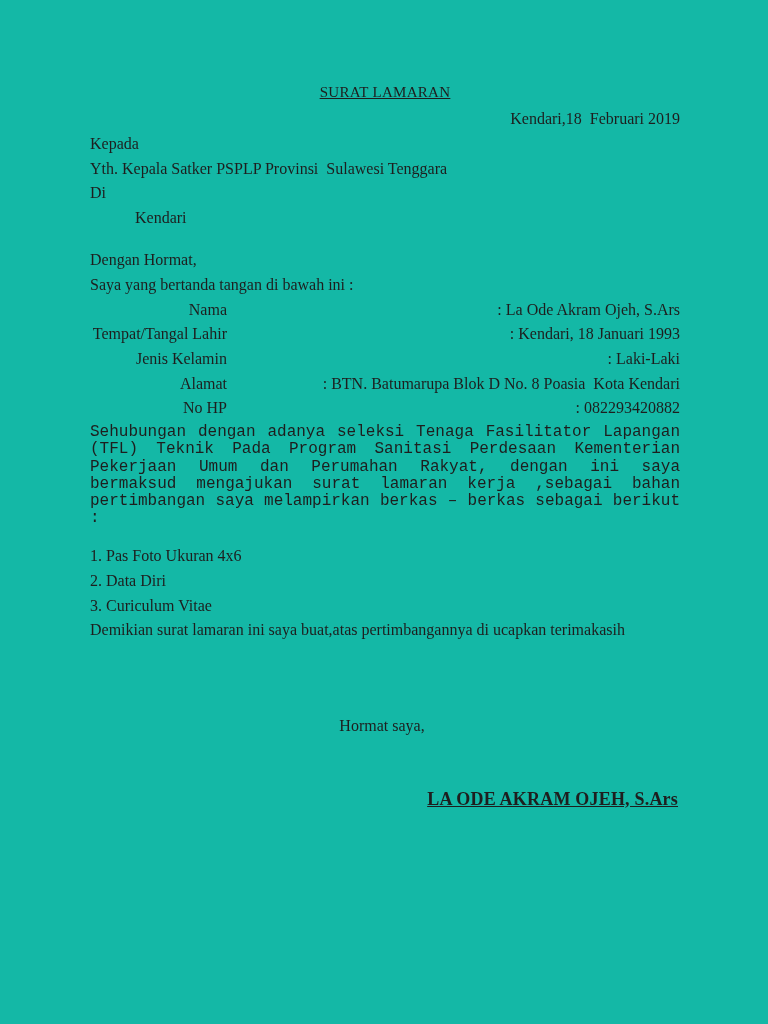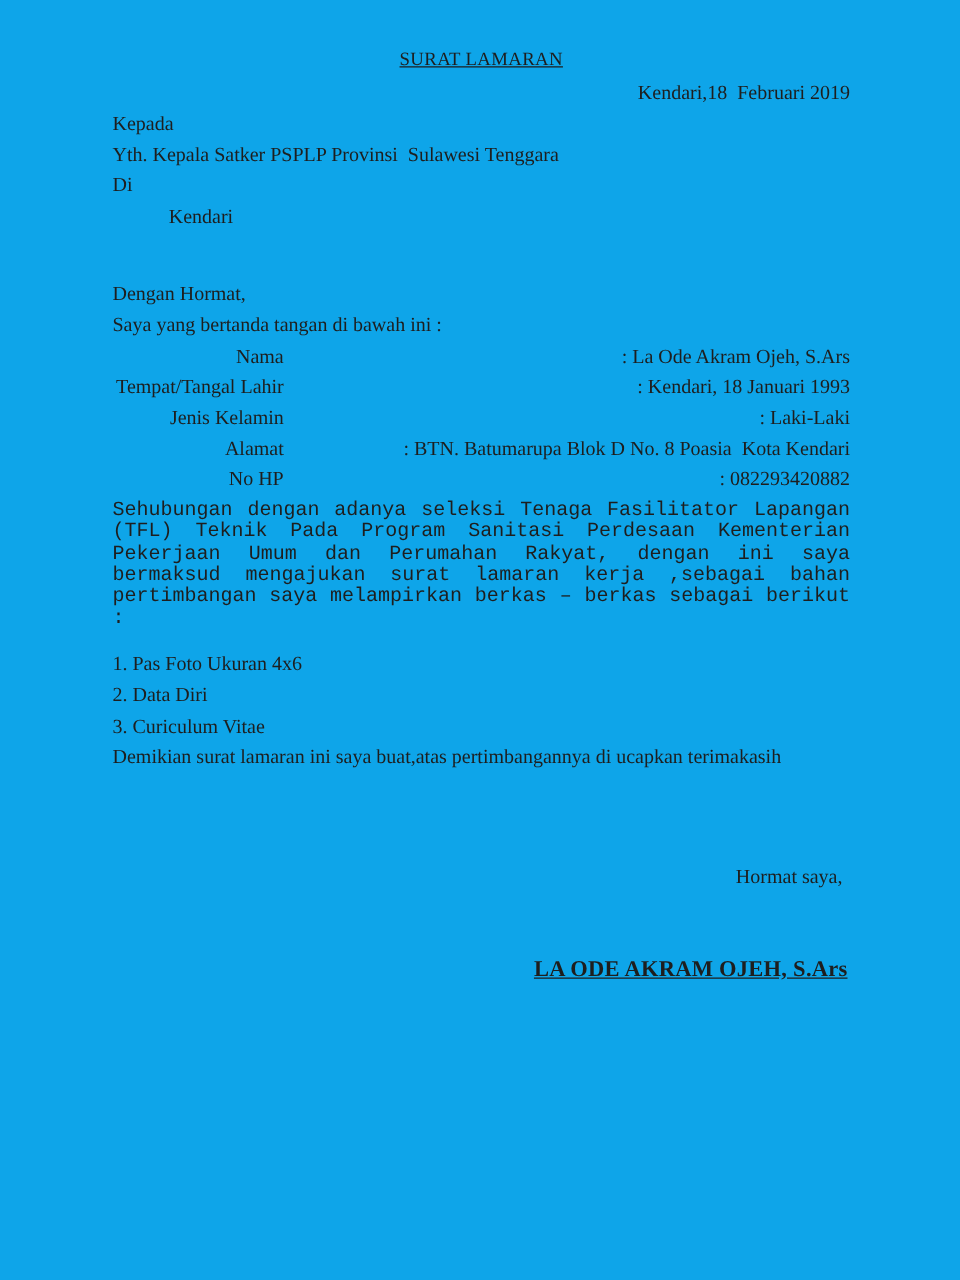--- a/index.html
+++ b/index.html
@@ -9,50 +9,50 @@
     background: #ffffff;
     font-family: "Liberation Serif", "DejaVu Serif", serif;
     font-size: 16px;
     color: #1e1e1e;
     overflow: hidden;
   }
   .page {
     position: relative;
     width: 768px;
     height: 1024px;
-    background: #0ea5e9;
+    background: #14b8a6;
     box-sizing: border-box;
-    padding: 40px 88px 0 90px;
+    padding: 84px 88px 0 90px;
   }
   p { margin: 0 0 7.5px 0; line-height: 17.2px; }
   .pre { white-space: pre-wrap; }
 
   .letter-title {
     text-align: center;
     font-size: 15px;
     letter-spacing: 0.3px;
     text-decoration: underline;
     margin-bottom: 9px;
   }
   .letter-date { text-align: right; }
-  .indent-city { margin-left: 45px; margin-bottom: 45px; }
+  .indent-city { margin-left: 45px; margin-bottom: 25px; }
 
   .detail-row { display: flex; text-align: right; }
   .detail-label { display: inline-block; width: 137px; flex: 0 0 auto; white-space: nowrap; }
   .detail-value { flex: 1 1 auto; }
 
   .body-par {
     text-align: justify;
     margin-bottom: 20px;
     font-family: Liberation Mono, monospace;
   }
   .closing-par { margin-bottom: 0; }
 
   .sign-salutation {
-    text-align: right;
+    text-align: center;
     margin-top: 78px;
     padding-right: 6px;
     margin-bottom: 0;
   }
   .sign-name {
     text-align: right;
     margin-top: 57px;
     padding-right: 2px;
     font-weight: bold;
     font-size: 18px;

